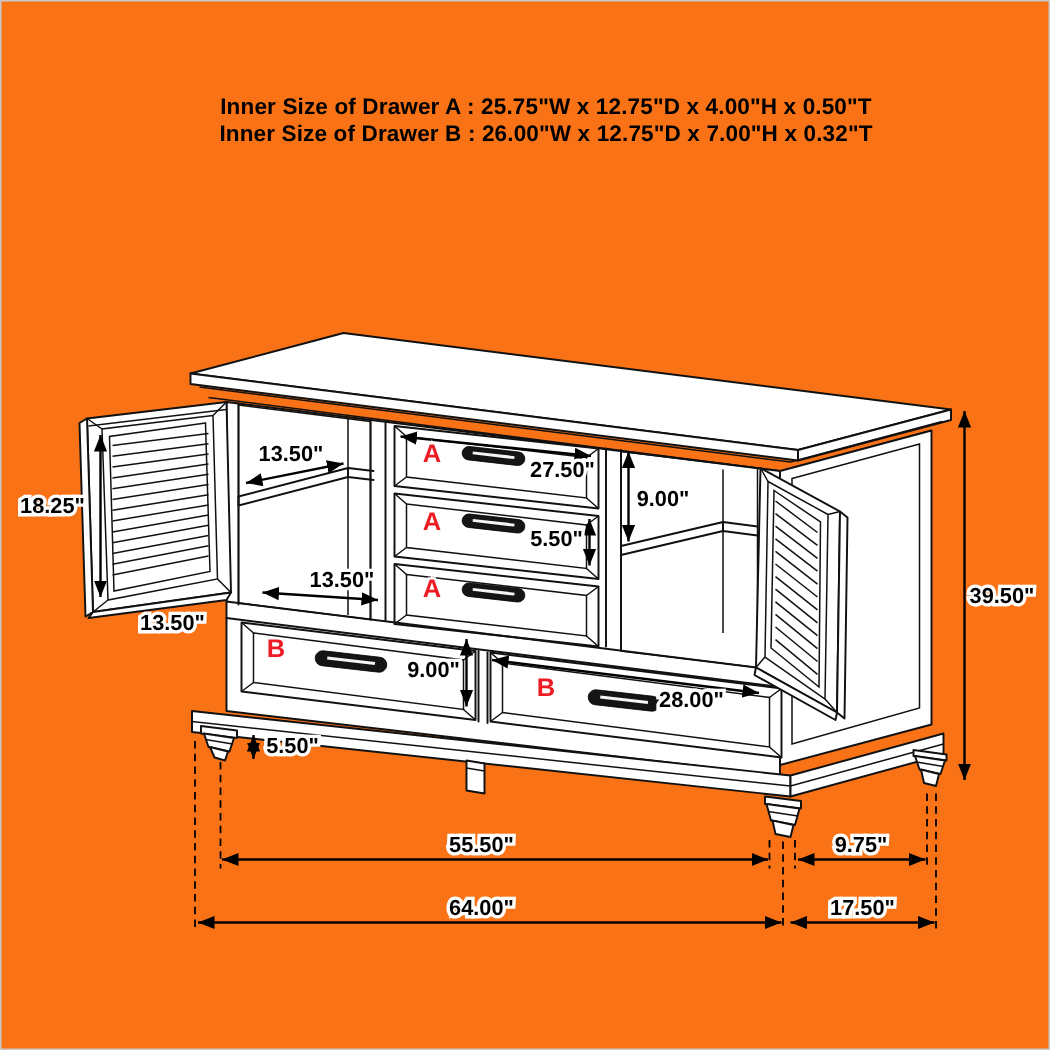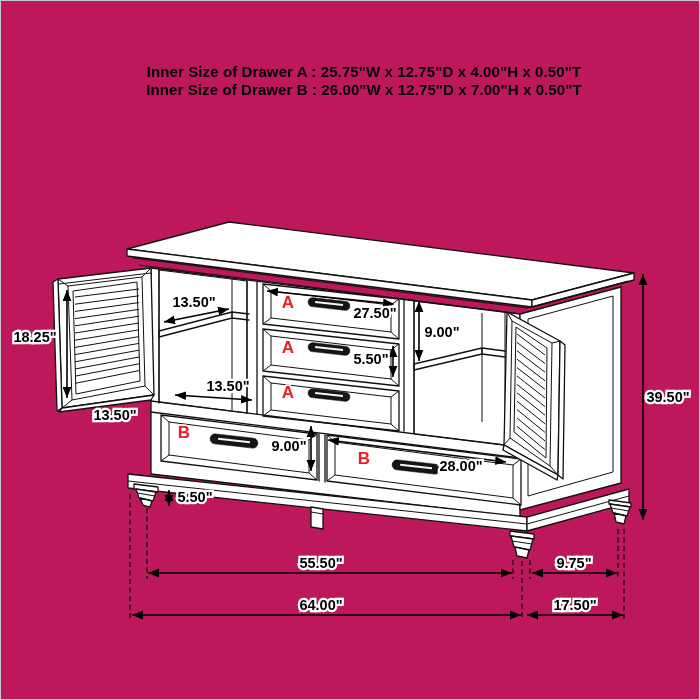--- a/index.html
+++ b/index.html
@@ -1,18 +1,18 @@
 <!DOCTYPE html>
 <html><head>
 <meta charset="utf-8">
 <style>
   html,body{margin:0;padding:0;background:#fff;}
   .canvas{
     position:relative;width:700px;height:700px;box-sizing:border-box;
-    border:1px solid #c9c9c9;background:#be185d;overflow:hidden;
+    border:1px solid #c9c9c9;background:#f97316;overflow:hidden;
     font-family:"Liberation Sans", sans-serif;
   }
   .title{
     position:absolute;top:62px;left:0;width:700px;box-sizing:border-box;
     padding-left:26px;text-align:center;font-weight:bold;font-size:15px;
     line-height:18px;color:#000;letter-spacing:0.1px;
   }
   svg{position:absolute;left:0;top:0;}
   .ln{stroke:#111;stroke-width:1.3;fill:none;stroke-linecap:round;stroke-linejoin:round;}
   .fw{stroke:#111;stroke-width:1.3;fill:#fff;stroke-linejoin:round;}
@@ -31,21 +31,21 @@
   .handle-body{fill:#151515;stroke:#000;stroke-width:0.5;}
   .handle-slot{stroke:#f5f5f5;stroke-width:2;}
 </style>
 </head>
 <body>
 
 <div class="canvas">
 
   <div class="title">
     <div>Inner Size of Drawer A : 25.75"W x 12.75"D x 4.00"H x 0.50"T</div>
-    <div>Inner Size of Drawer B : 26.00"W x 12.75"D x 7.00"H x 0.50"T</div>
+    <div>Inner Size of Drawer B : 26.00"W x 12.75"D x 7.00"H x 0.32"T</div>
   </div>
 
   <svg width="700" height="700" viewBox="0 0 700 700">
     <defs>
       <marker id="ah" markerUnits="userSpaceOnUse" markerWidth="13" markerHeight="11" refX="11" refY="5" orient="auto-start-reverse">
         <path d="M0,0.6 L11,5 L0,9.4 z" fill="#000"></path>
       </marker>
     </defs>
 
     <g>

